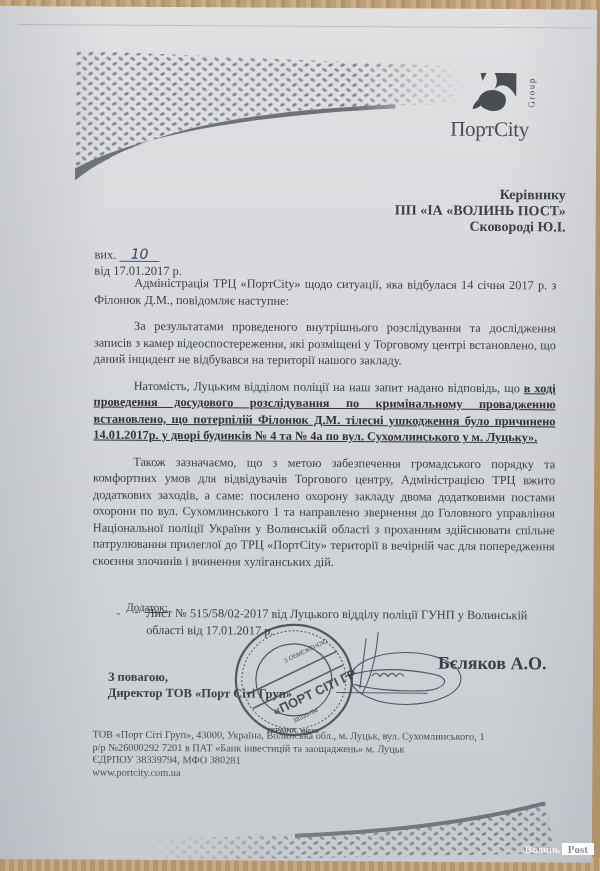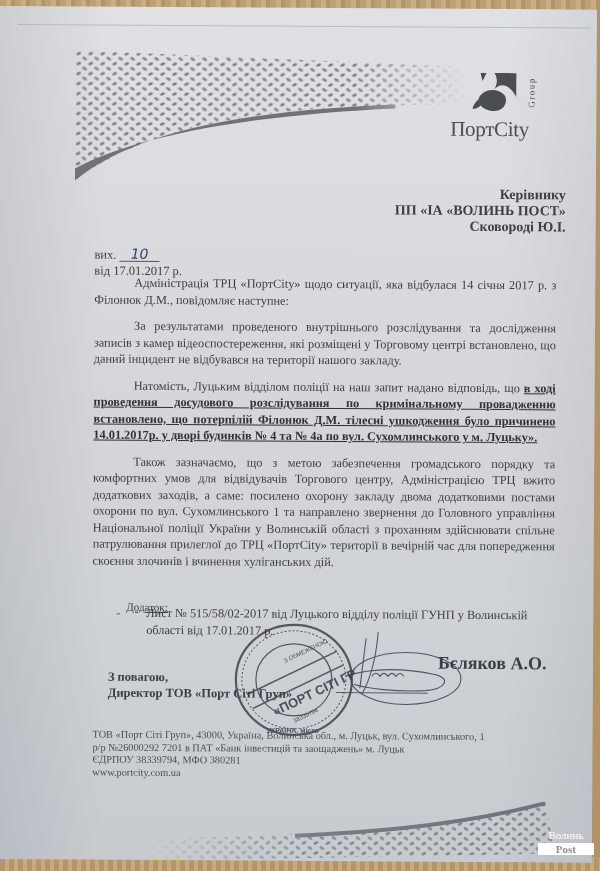--- a/index.html
+++ b/index.html
@@ -44,22 +44,22 @@
     .appendix-item .txt { display: block; padding-left: 20px; }
 
     .sign-left { position: absolute; left: 112px; top: 662px; font-weight: bold; font-size: 12.5px; line-height: 16px; color: #3b3e44; }
     .sign-name { position: absolute; left: 442px; top: 644px; font-weight: bold; font-size: 18px; color: #3b3e44; }
     .sign-line { position: absolute; left: 340px; top: 684px; width: 92px; height: 1px; background: #5a5d63; }
     .stamp { position: absolute; left: 237px; top: 613px; width: 122px; height: 118px; }
     .signature { position: absolute; left: 330px; top: 620px; width: 140px; height: 80px; }
 
     .footer { position: absolute; left: 97px; top: 722px; font-size: 10.3px; line-height: 12.5px; color: #4a4d53; }
 
-    .watermark { position: absolute; right: 6px; bottom: 16px; font-family: "Liberation Serif", serif; font-size: 11px; color: #ffffff; display: flex; align-items: center; gap: 2px; flex-direction: column; }
-    .watermark .post { background: #ffffff; color: #8a8e94; padding: 0 18px; font-weight: bold; }
+    .watermark { position: absolute; right: 6px; bottom: 16px; font-family: "Liberation Serif", serif; font-size: 11px; color: #ffffff; display: flex; align-items: center; gap: 2px; }
+    .watermark .post { background: #ffffff; color: #8a8e94; padding: 0 6px; font-weight: bold; }
   </style>
 </head>
 <body>
 
 <div class="wood-top"></div>
 <div class="wood-bottom"></div>
 
 <div class="paper">
   <div class="paper-shade"></div>
   <div class="paper-edge"></div>

